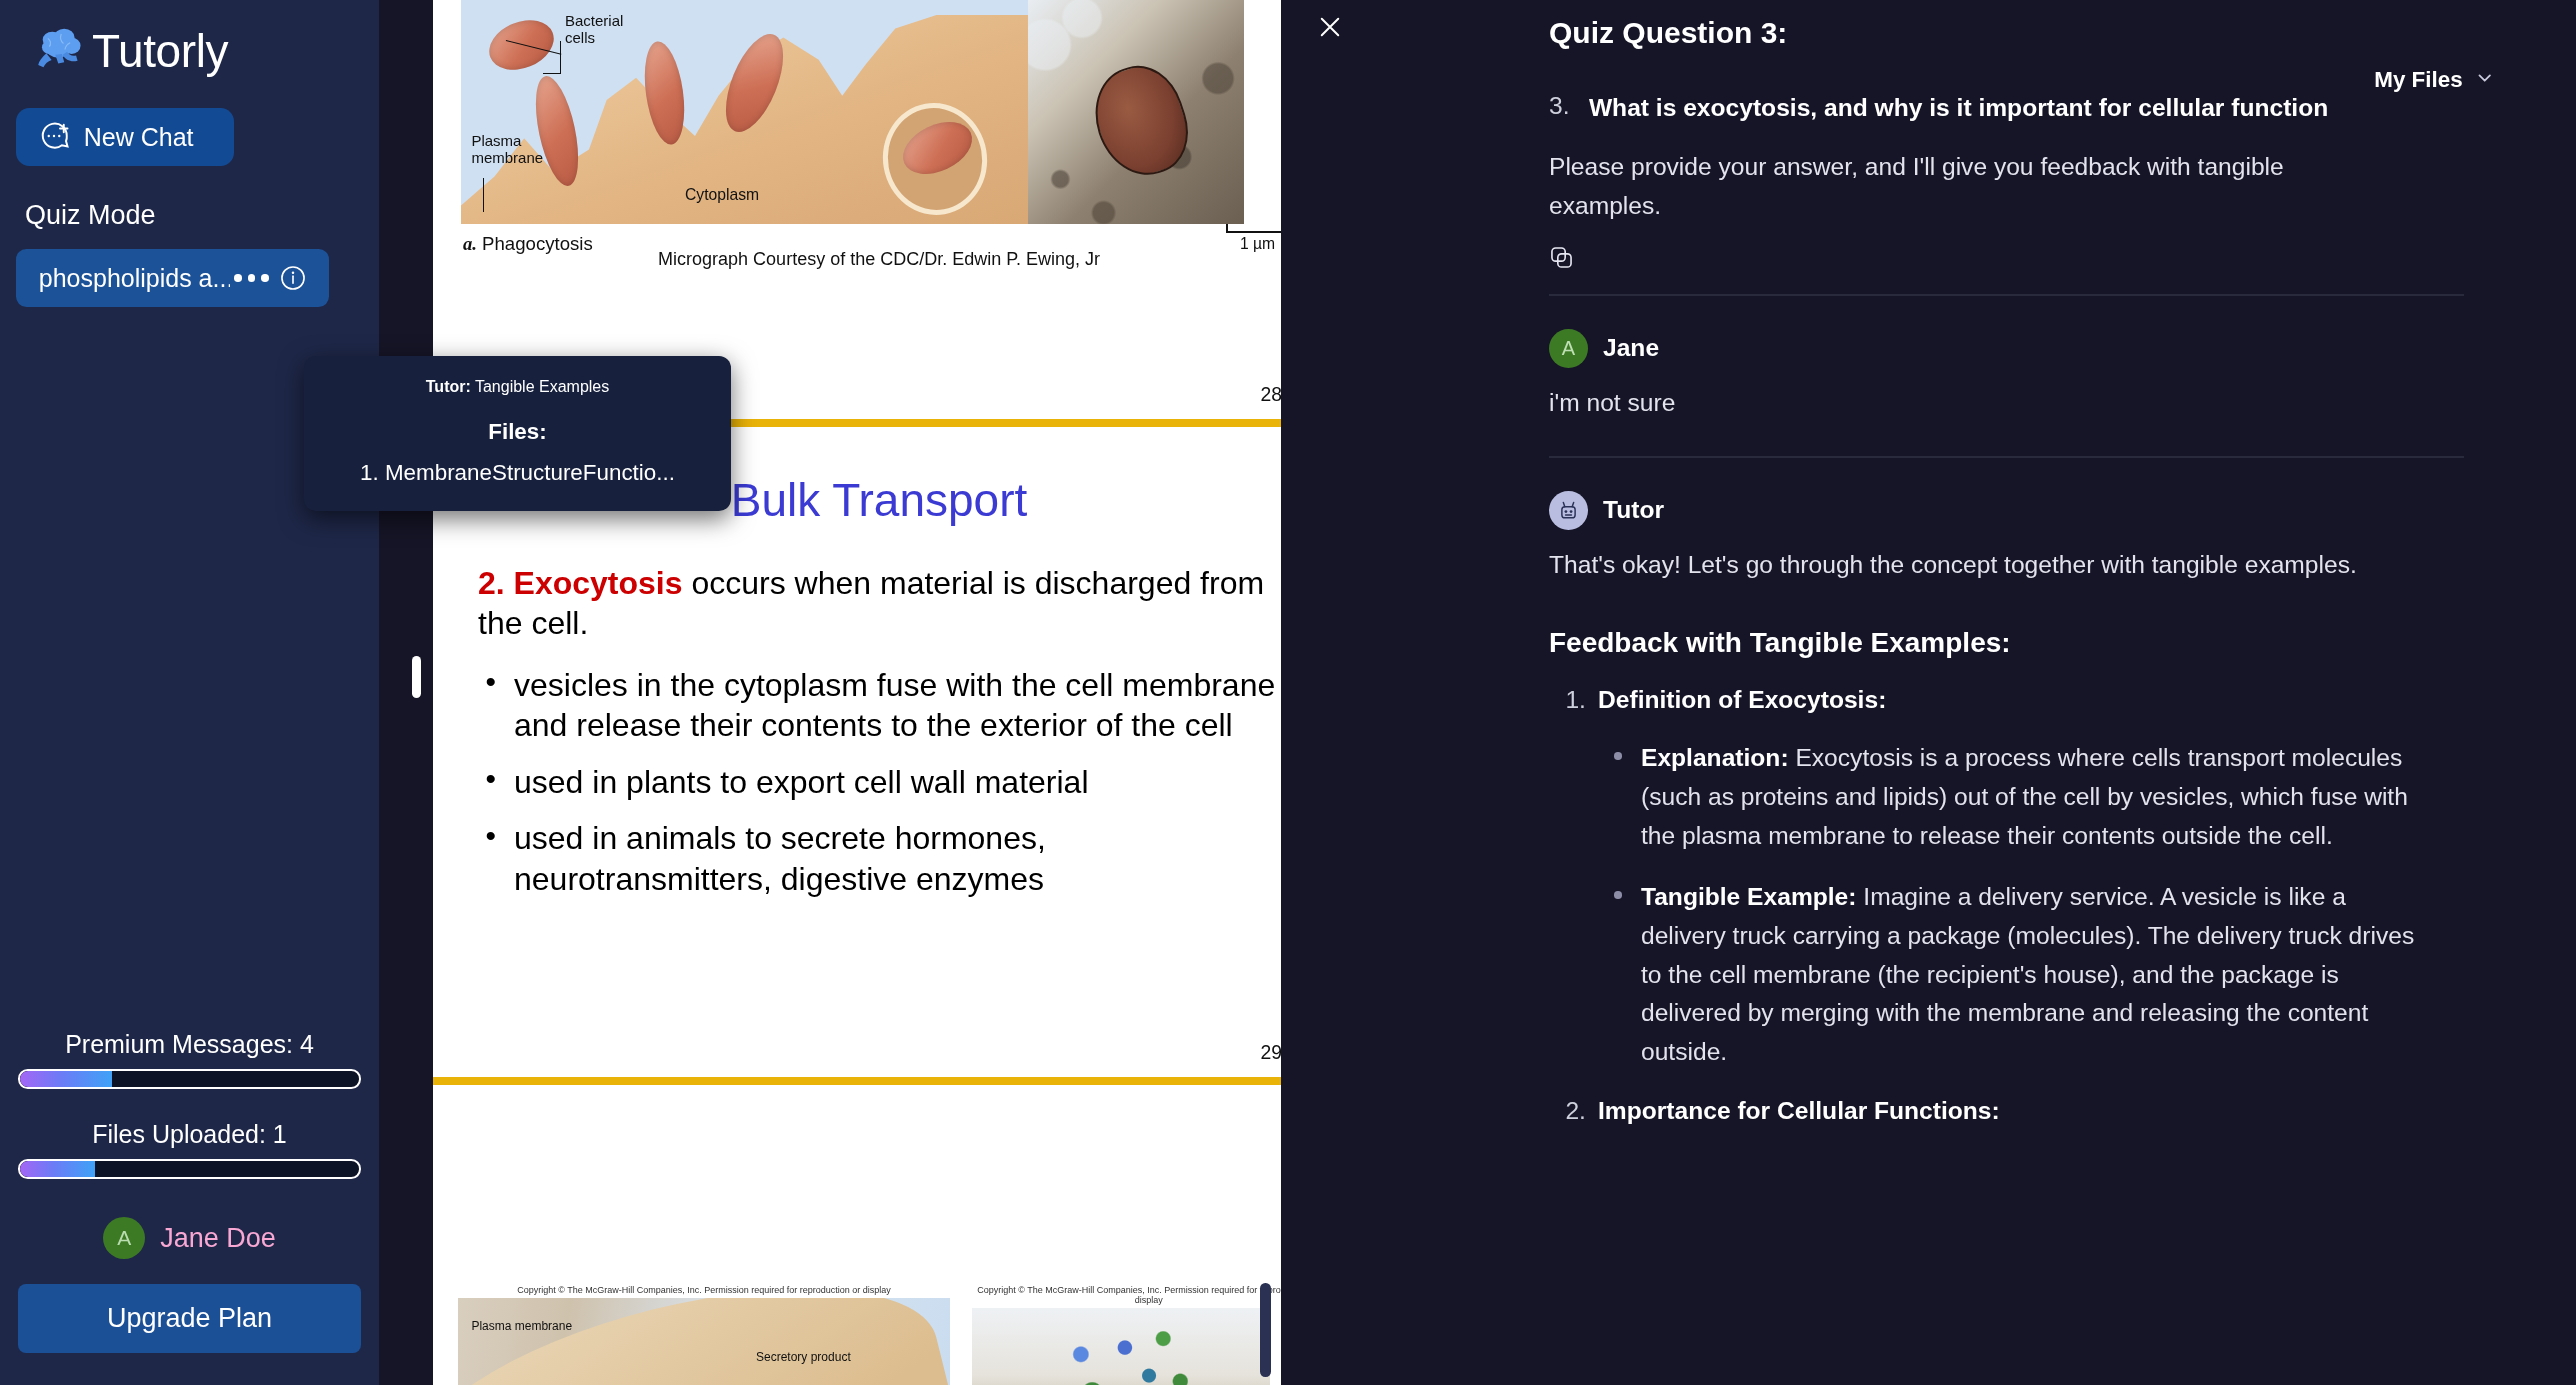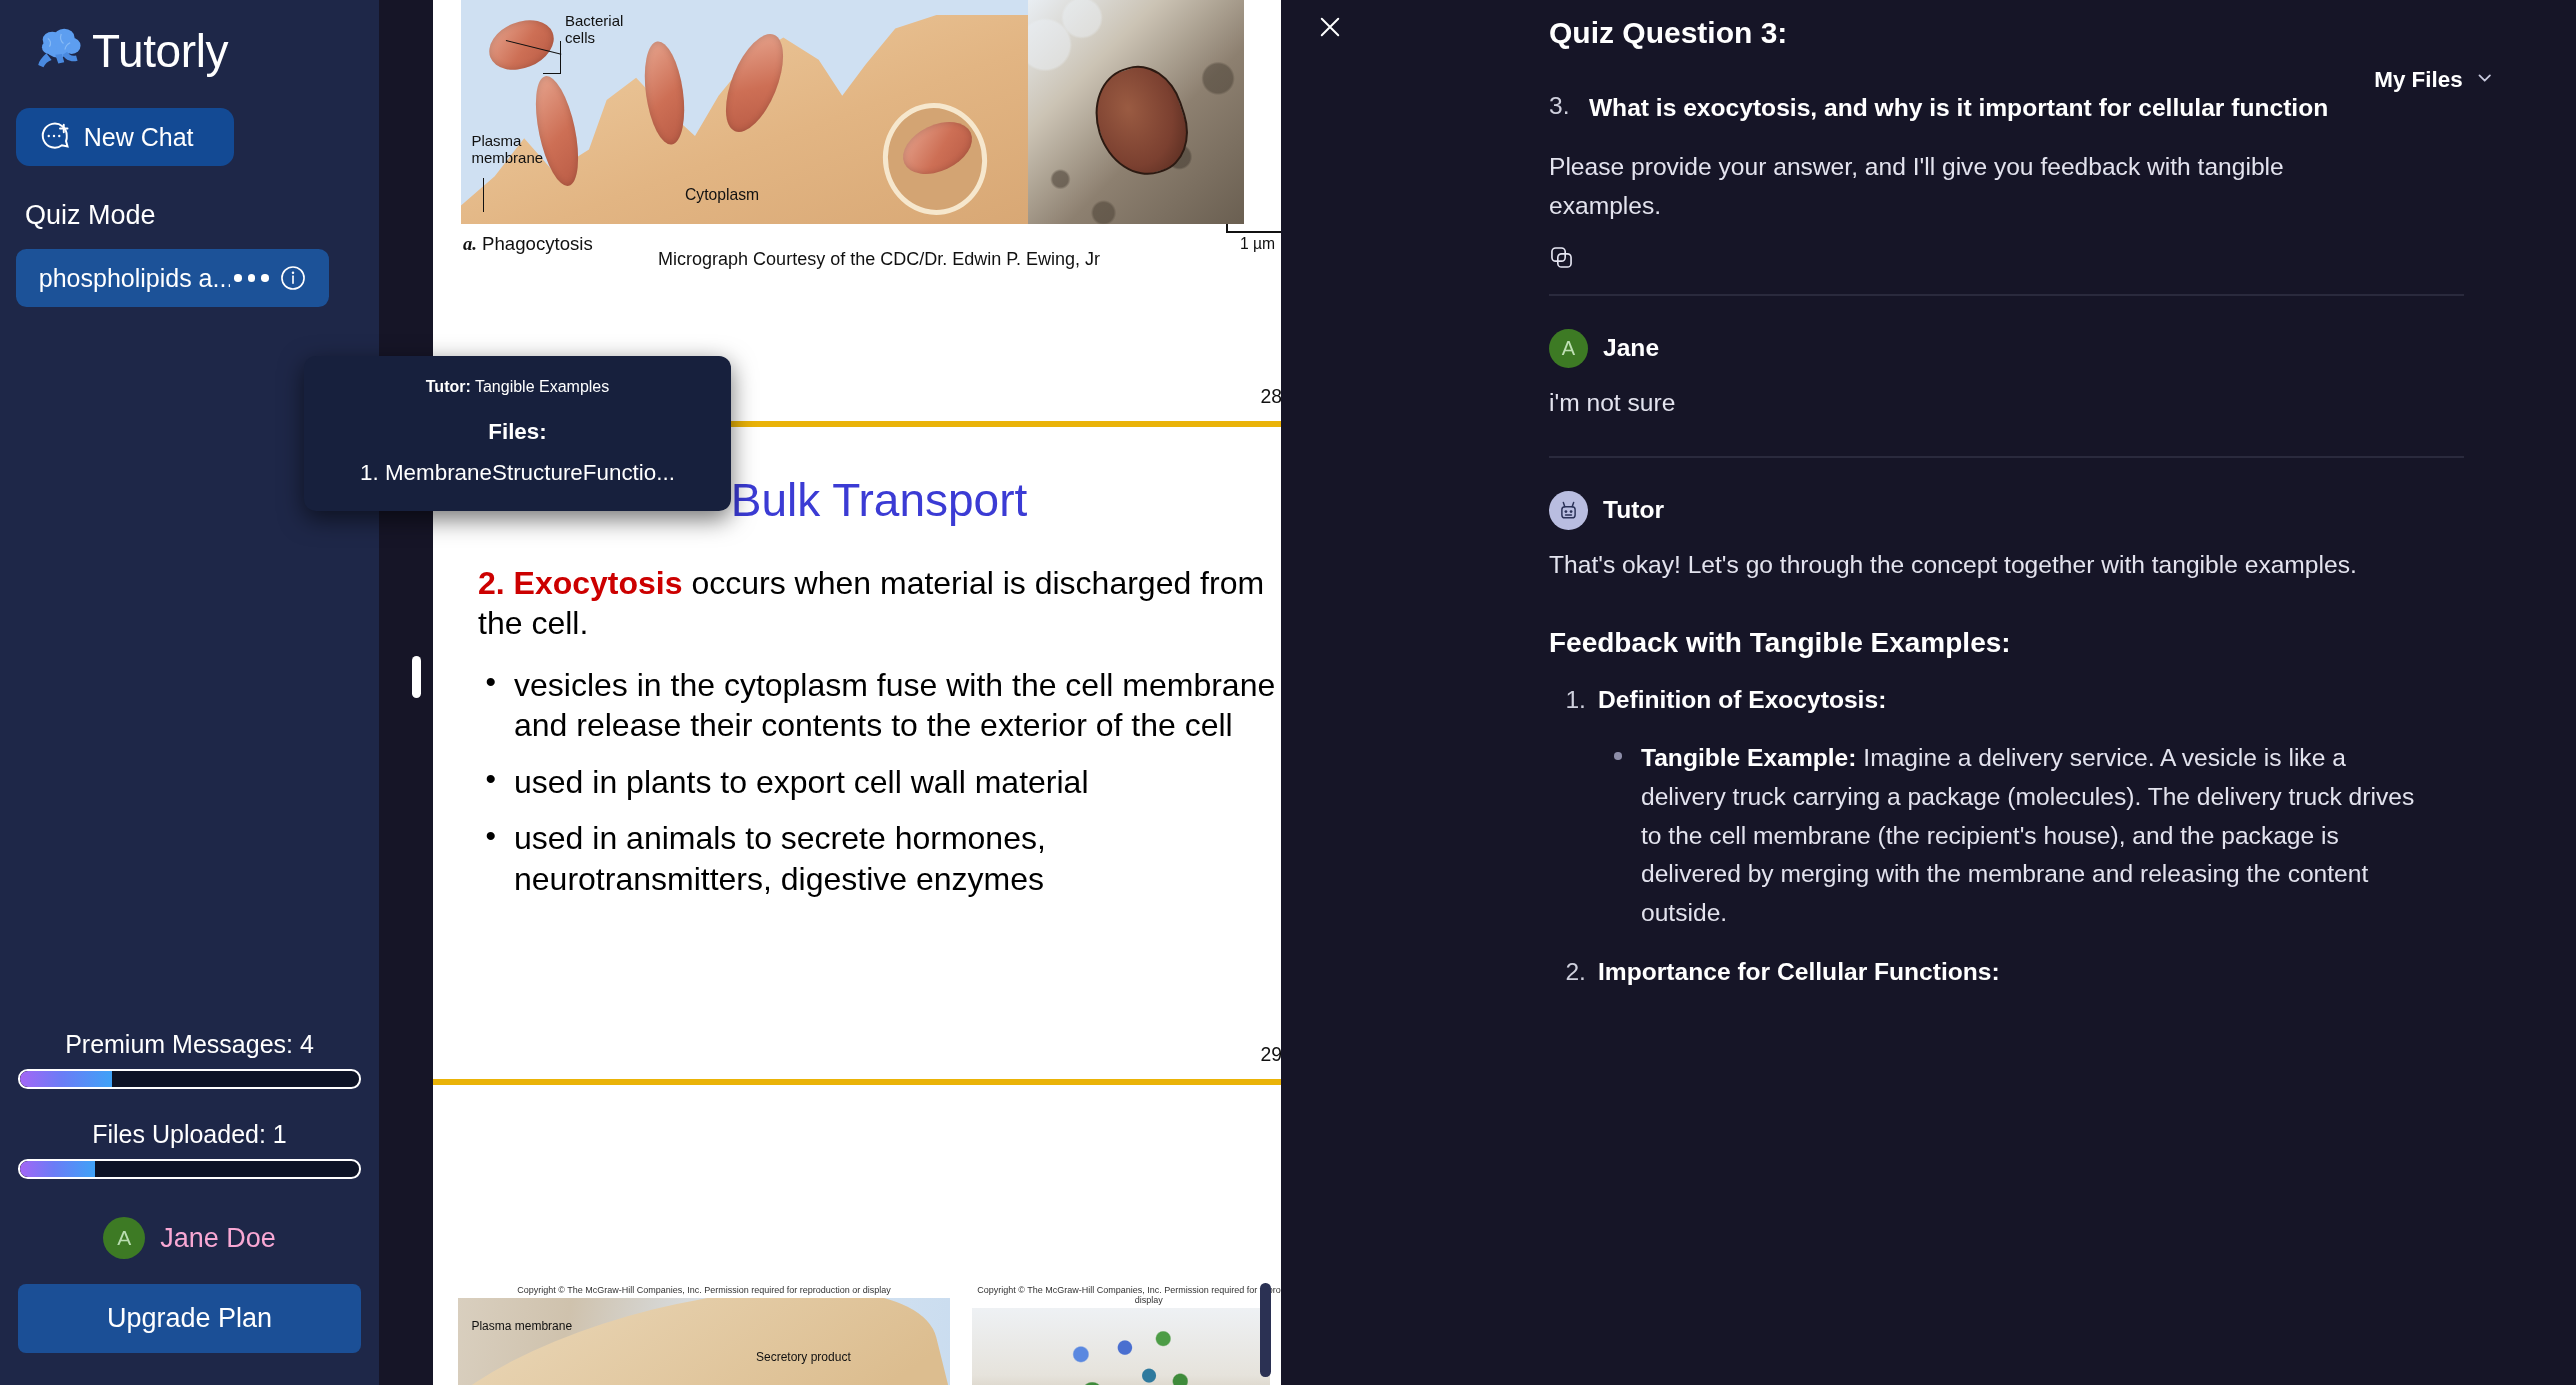--- a/index.html
+++ b/index.html
@@ -99,21 +99,21 @@
     position: absolute; left: 33px; top: 656px;
     width: 9px; height: 42px; border-radius: 4.5px;
     background: #ffffff; cursor: col-resize;
   }
   .doc-scroll {
     flex: 1 1 auto; position: relative; overflow: hidden;
     background: #161527;
   }
   .slide {
     width: 892px; background: #ffffff; position: relative;
-    border-bottom: 6px solid #eab308;
+    border-bottom: 8px solid #eab308;
   }
   .slide-num {
     position: absolute; right: 43px; bottom: 13.4px;
     font-size: 19.4px; color: #111;
   }
 
   
   .s1 { height: 427px; }
   .s1-fig { position: absolute; left: 28px; top: 0; width: 791px; height: 224px; display: flex; }
   .s1-left { position: relative; width: 567px; height: 224px; background: #cfe0f2; overflow: hidden; }
@@ -526,20 +526,25 @@
         <div class="msg-text">That's okay! Let's go through the concept together with tangible examples.</div>
 
         <div class="fb-title">Feedback with Tangible Examples:</div>
 
         <ol class="fb">
           <li>
             <div class="fb-h">Definition of Exocytosis:</div>
             <ul class="fb2">
               <li>
                 <div class="fb-p">
+                  <b>Explanation:</b><span> Exocytosis is a process where cells transport molecules (such as proteins and lipids) out of the cell by vesicles, which fuse with the plasma membrane to release their contents outside the cell.</span>
+                </div>
+              </li>
+              <li>
+                <div class="fb-p">
                   <b>Tangible Example:</b><span> Imagine a delivery service. A vesicle is like a delivery truck carrying a package (molecules). The delivery truck drives to the cell membrane (the recipient's house), and the package is delivered by merging with the membrane and releasing the content outside.</span>
                 </div>
               </li>
             </ul>
           </li>
           <li>
             <div class="fb-h">Importance for Cellular Functions:</div>
           </li>
         </ol>
       </div>

